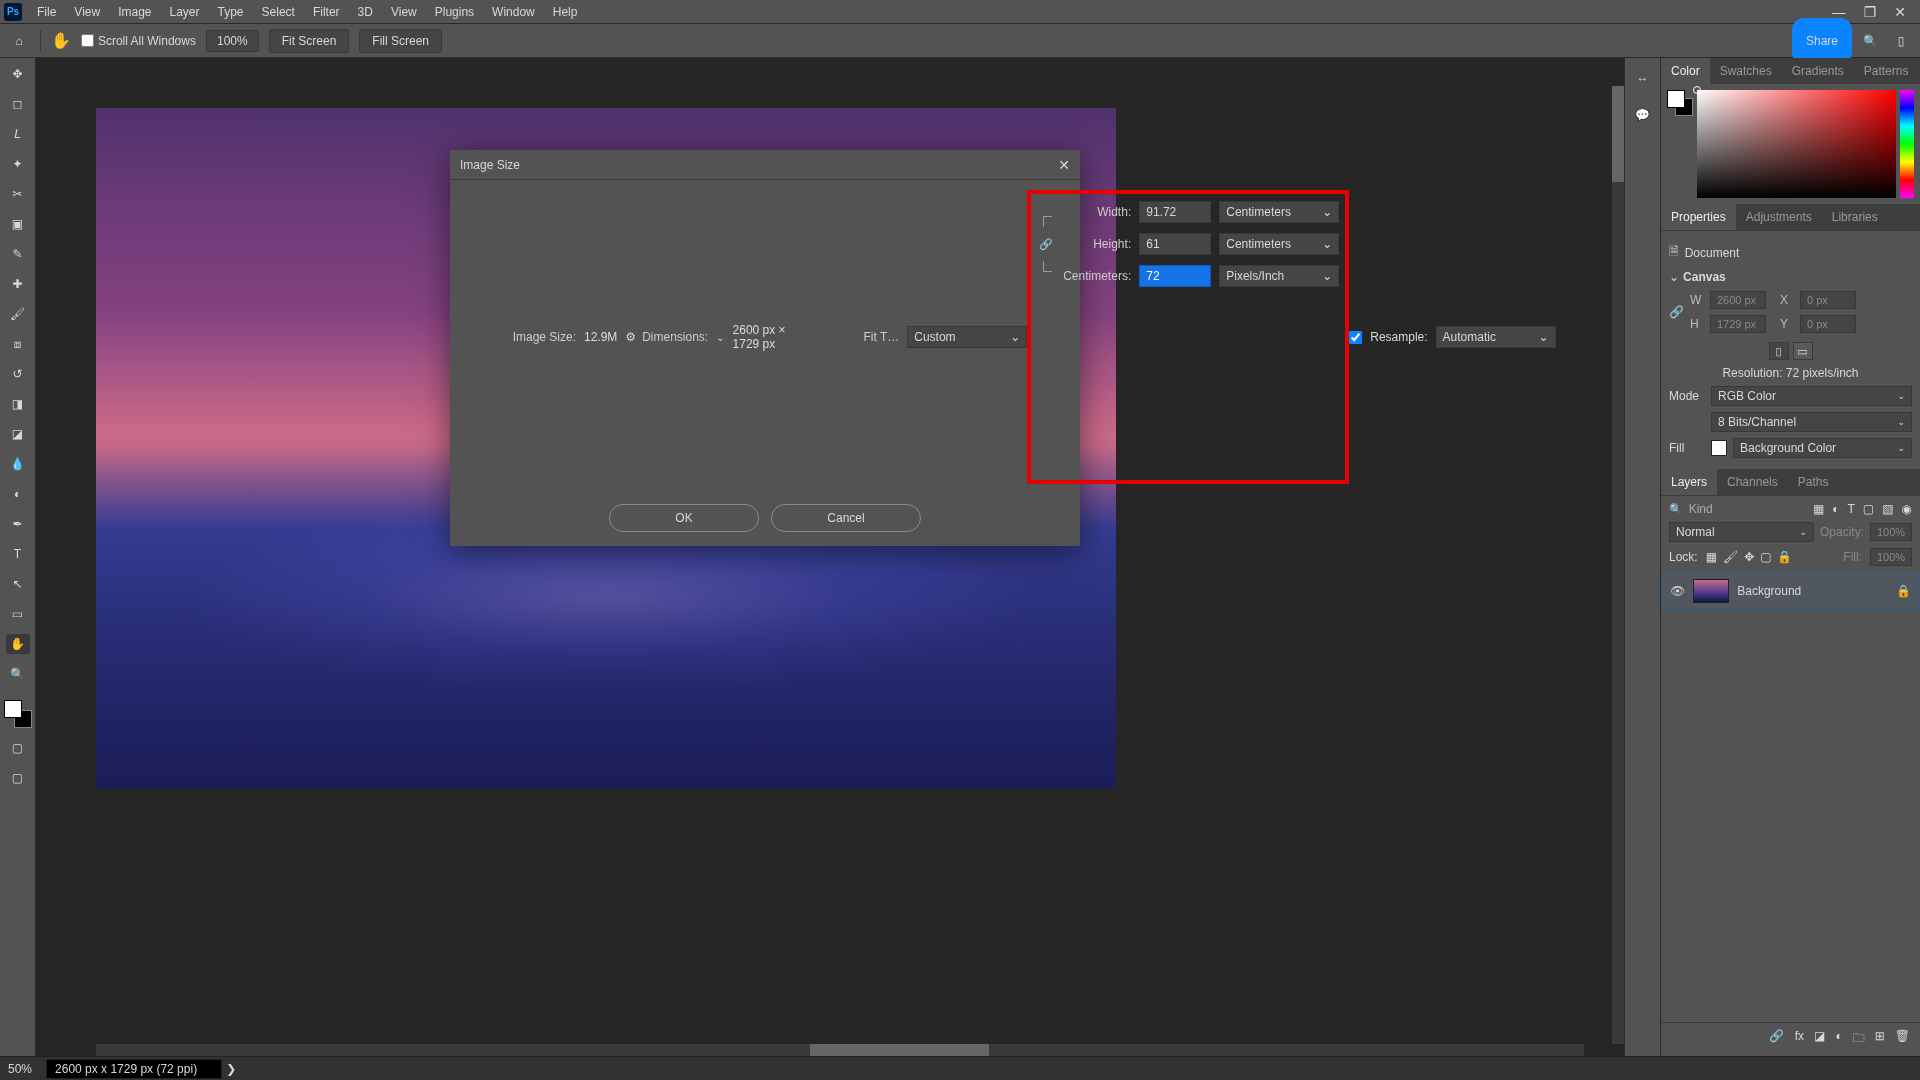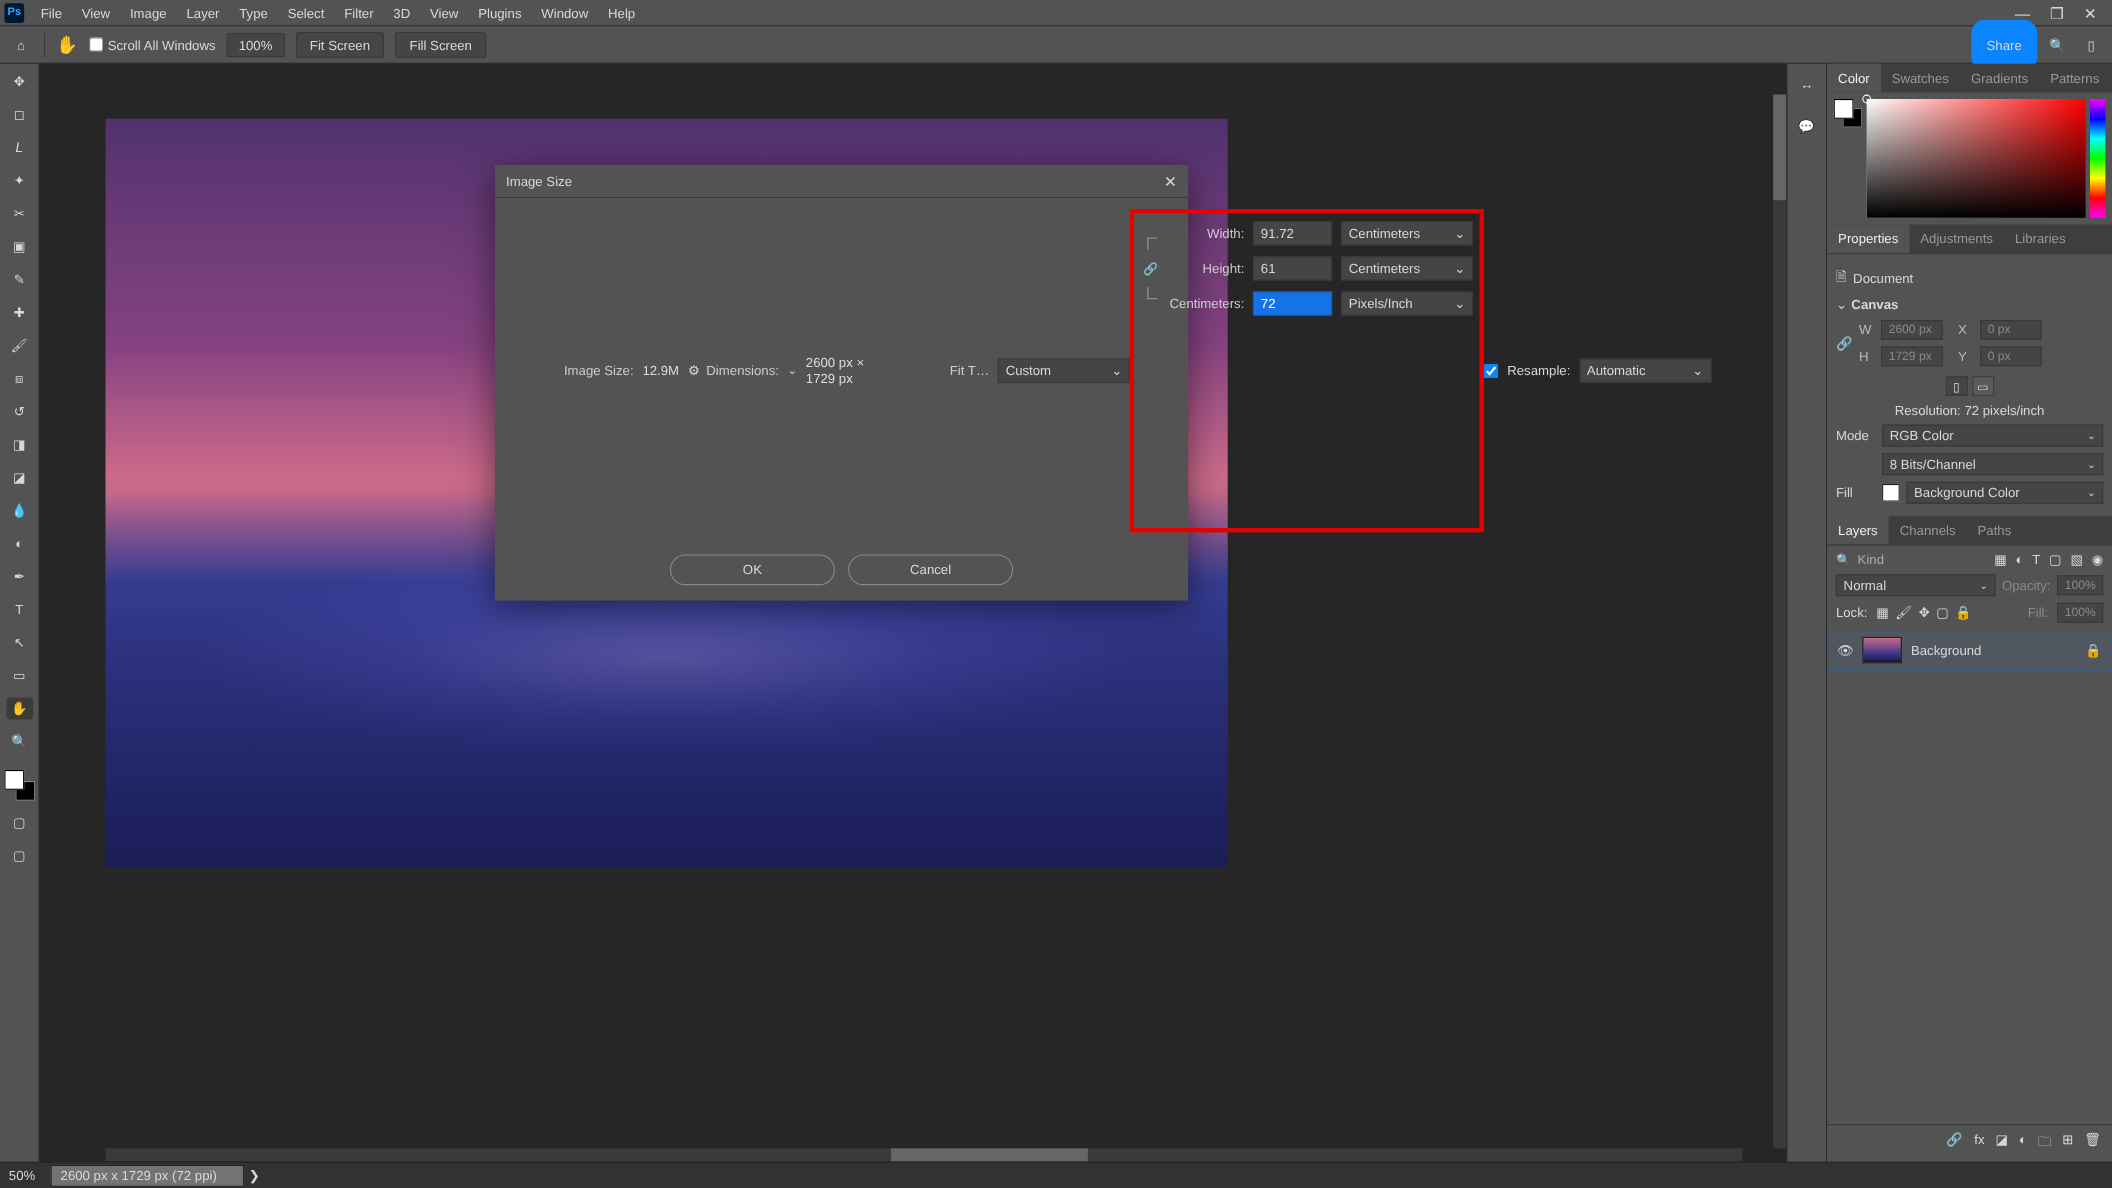--- a/index.html
+++ b/index.html
@@ -36,21 +36,21 @@
 .canvas-img{position:absolute;top:50px;left:60px;width:1020px;height:680px;background:
   linear-gradient(180deg,rgba(40,20,60,0.2) 0%,rgba(120,50,110,0.35) 30%,rgba(220,110,140,0.45) 50%,rgba(60,60,160,0.6) 62%,rgba(30,30,90,0.85) 100%),
   radial-gradient(ellipse 60% 20% at 50% 72%, rgba(230,200,255,0.6) 0%, rgba(120,130,255,0.3) 40%, transparent 70%),
   linear-gradient(180deg,#5a3a7a 0%,#8a4a8a 30%,#c56a8a 48%,#2a3a7a 62%,#0d1a45 100%)}
 .scroll-x{position:absolute;bottom:0;left:60px;right:40px;height:12px;background:#3a3a3a}
 .scroll-x .thumb{position:absolute;left:48%;width:12%;height:100%;background:#666}
 .scroll-y{position:absolute;right:0;top:28px;bottom:12px;width:12px;background:#3a3a3a}
 .scroll-y .thumb{position:absolute;top:0;height:10%;width:100%;background:#666}
 
 .statusbar{height:24px;background:#323232;border-top:1px solid #222;display:flex;align-items:center;gap:14px;padding:0 8px}
-.statusbar .sel{background:#737373;padding:2px 24px 2px 8px;border:1px solid #222}
+.statusbar .sel{background:#000000;padding:2px 24px 2px 8px;border:1px solid #222}
 .statusbar .caret{margin-left:-10px}
 
 .dock-strip{width:36px;background:#535353;display:flex;flex-direction:column;align-items:center;padding:8px 0;gap:16px;border-left:1px solid #2a2a2a}
 .panels{width:260px;background:#535353;display:flex;flex-direction:column;border-left:1px solid #2a2a2a}
 .panel-tabs{display:flex;background:#3e3e3e;height:26px;align-items:center}
 .panel-tabs .tab{padding:0 10px;color:#999;height:100%;display:flex;align-items:center;cursor:pointer}
 .panel-tabs .tab.active{background:#535353;color:#eee}
 
 .color-panel{height:120px;display:flex;gap:4px;padding:6px;align-items:flex-start}
 .cp-swatch{position:relative;width:26px;height:26px}

